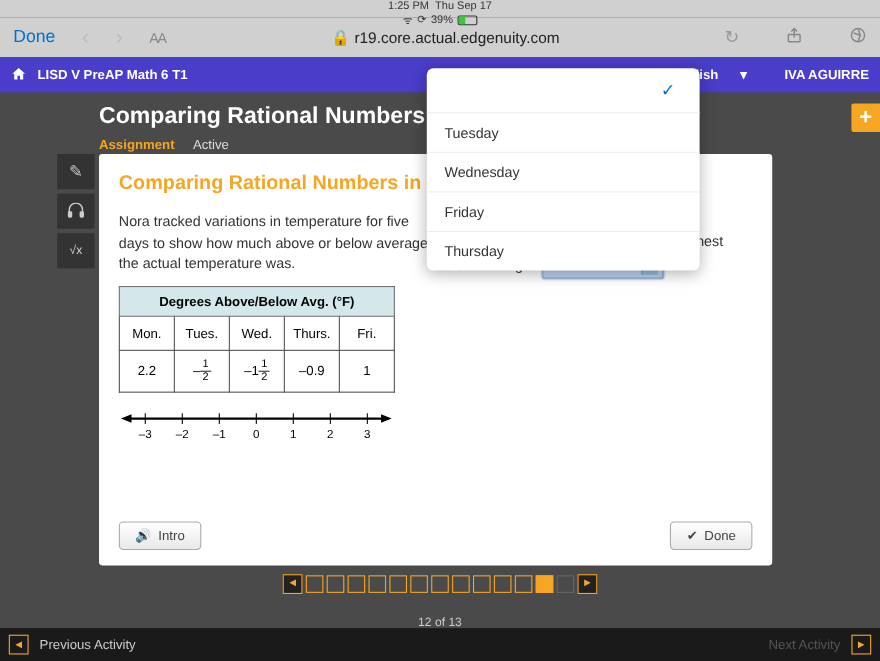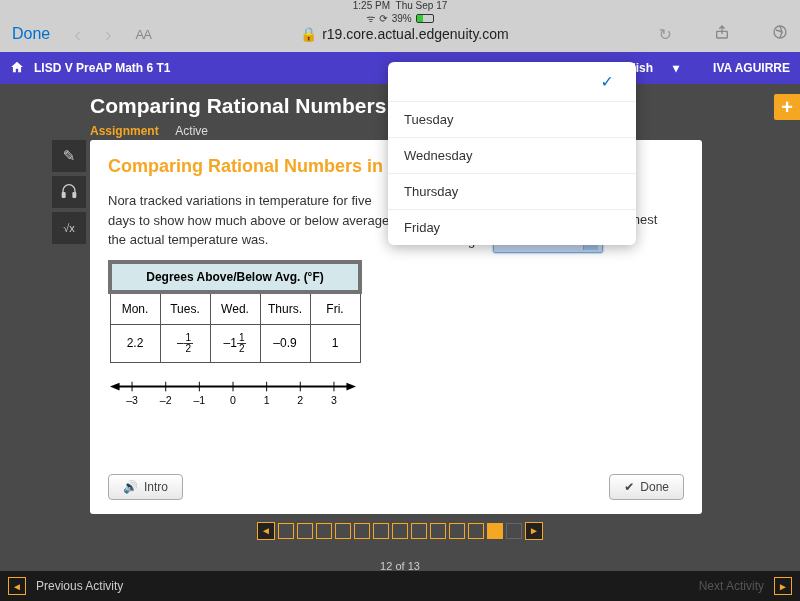--- a/index.html
+++ b/index.html
@@ -33,21 +33,21 @@
 
 .content-card { position: absolute; left: 90px; top: 140px; width: 612px; height: 374px; background: #fff; border-radius: 3px; padding: 16px 18px; }
 .content-card h2 { color: #f5a623; font-size: 18px; font-weight: 700; margin-bottom: 14px; }
 .content-card .prompt { font-size: 13px; color: #333; line-height: 1.5; max-width: 290px; margin-bottom: 10px; }
 
 .q-text { position: absolute; left: 308px; top: 70px; font-size: 13px; color: #333; line-height: 1.6; width: 290px; }
 .dd { display: inline-block; width: 110px; height: 22px; border: 1px solid #7aa5d6; background: linear-gradient(#dce8f7,#b8d0ec); vertical-align: middle; position: relative; border-radius: 2px; box-shadow: 0 0 2px #5a8bc9; }
 .dd:after { content: "▾"; position: absolute; right: 4px; top: 2px; font-size: 10px; color: #345; background: #9bbbdf; width: 14px; text-align: center; border-left: 1px solid #7aa5d6; height: 16px; line-height: 16px; }
 
 .data-table { border-collapse: collapse; margin-top: 6px; }
-.data-table th { background: #d4e8ec; border: 4px solid #737373; font-size: 12px; font-weight: 700; padding: 6px 4px; }
+.data-table th { background: #d4e8ec; border: 1px solid #737373; font-size: 12px; font-weight: 700; padding: 6px 4px; }
 .data-table th.title { font-size: 12px; }
 .data-table td { border: 1px solid #555; font-size: 12px; text-align: center; padding: 8px 4px; width: 50px; }
 .frac { display: inline-flex; align-items: center; }
 .frac .num-den { display: inline-flex; flex-direction: column; font-size: 10px; line-height: 1; }
 .frac .num-den span:first-child { border-bottom: 1px solid #333; padding: 0 2px; }
 .frac .num-den span:last-child { padding: 0 2px; }
 
 .numline { margin-top: 12px; width: 250px; }
 
 .card-footer { position: absolute; left: 18px; right: 18px; bottom: 14px; display: flex; justify-content: space-between; }
@@ -262,15 +262,15 @@
   <span>Previous Activity</span>
   <span class="sp"></span>
   <span class="dim">Next Activity</span>
   <div class="navsq r">►</div>
 </div>
 
 <div class="dropdown">
   <div class="opt sel"><span class="check">✓</span></div>
   <div class="opt">Tuesday</div>
   <div class="opt">Wednesday</div>
+  <div class="opt">Friday</div>
   <div class="opt">Thursday</div>
-  <div class="opt">Friday</div>
 </div>
 
 </body></html>

